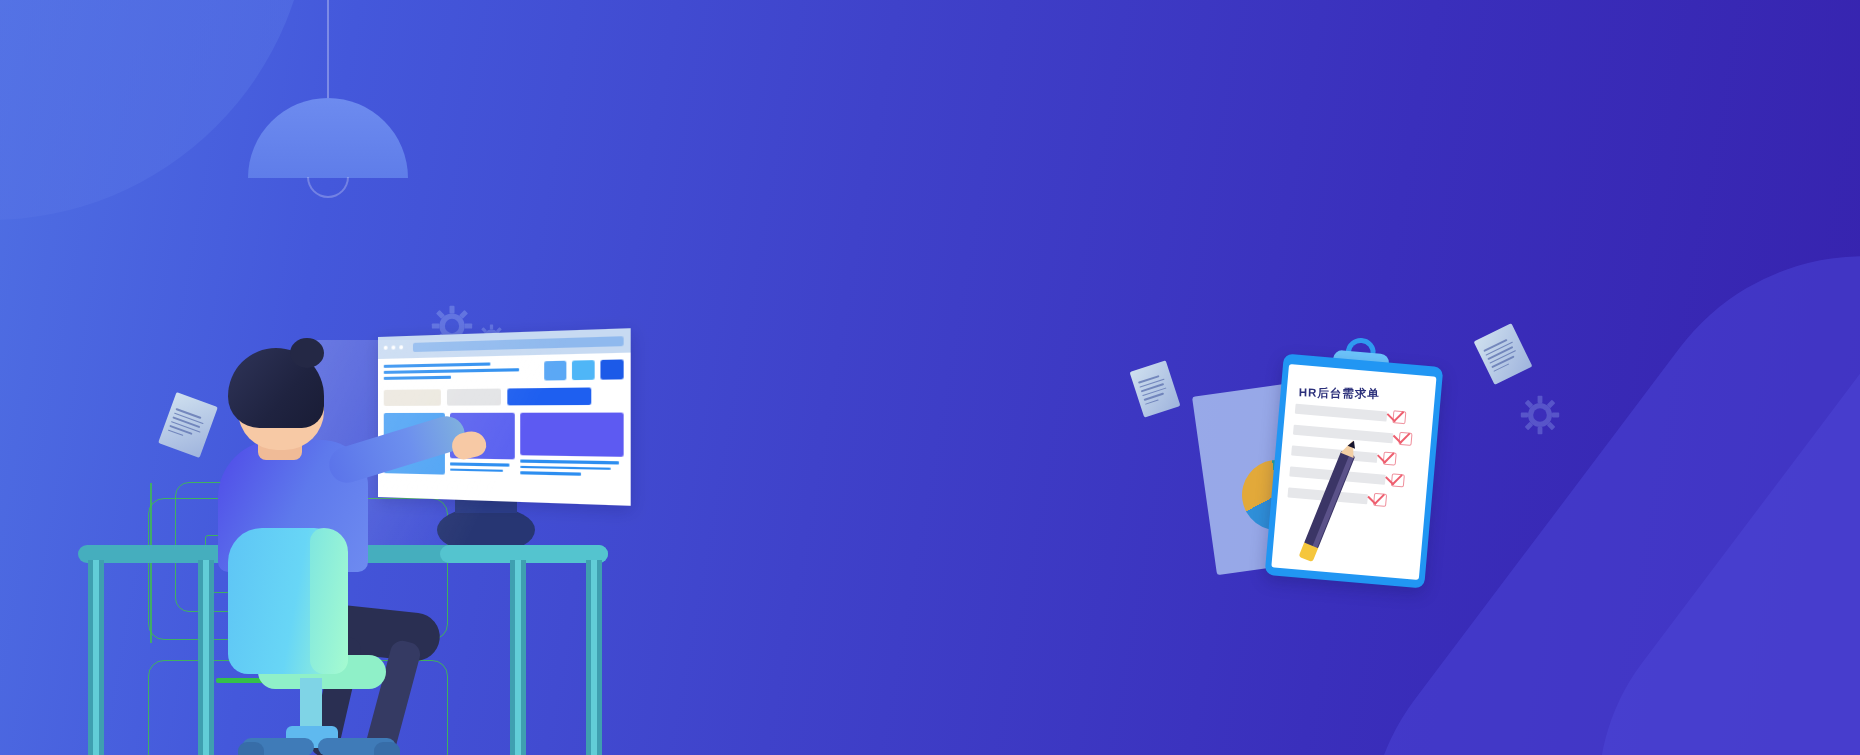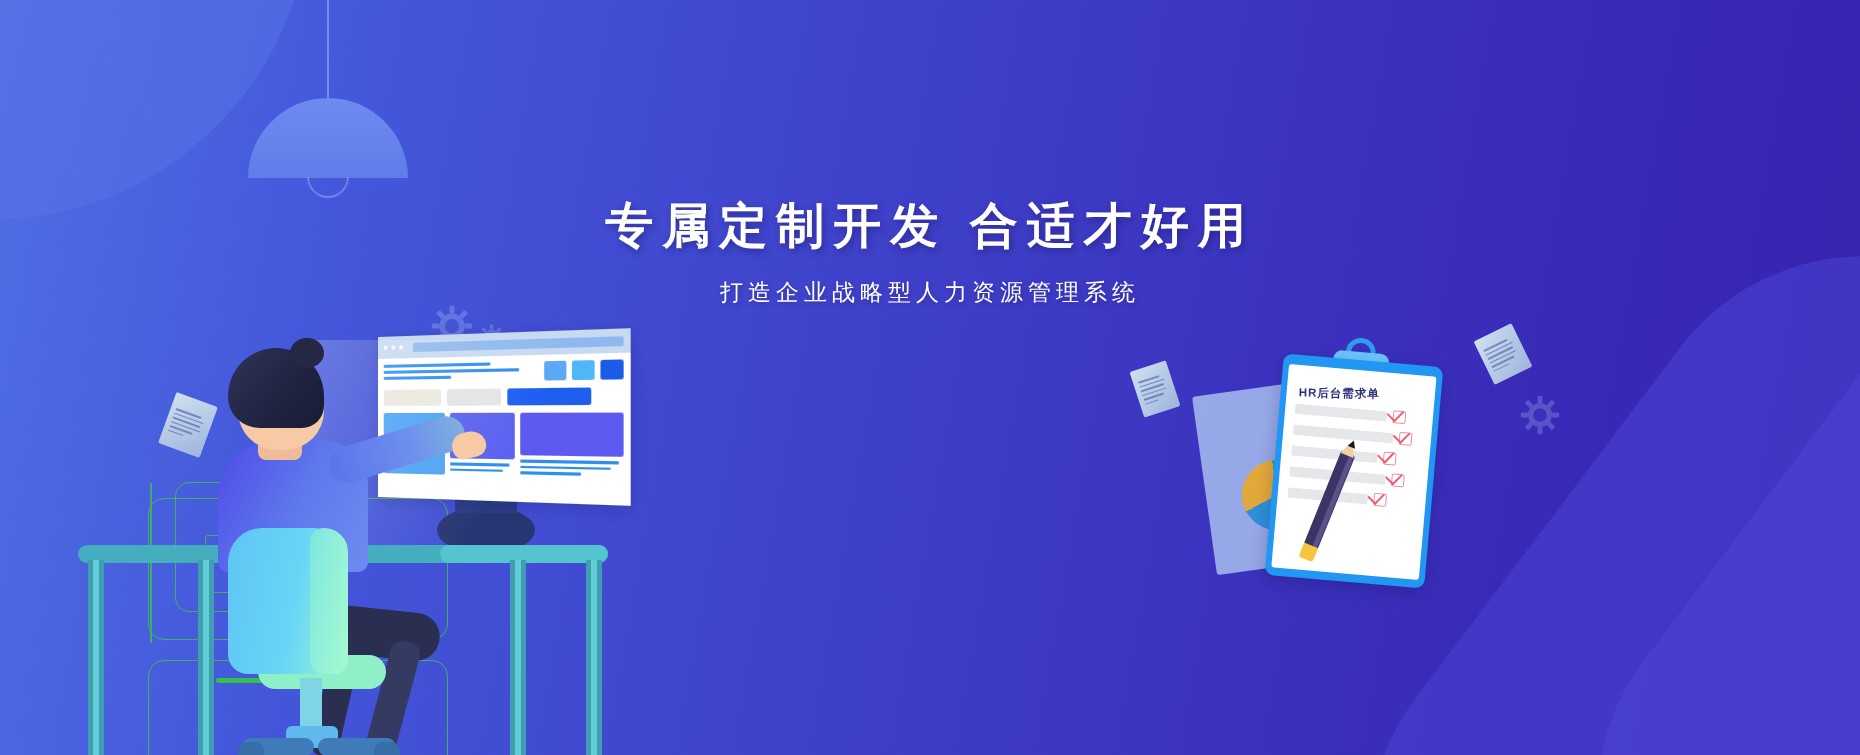--- a/index.html
+++ b/index.html
@@ -539,18 +539,14 @@
 
     <div class="pencil">
       <span class="shaft"></span>
         <span class="shaft-hl"></span>
       <span class="wood"></span>
         <span class="tip"></span>
         <span class="eraser"></span>
     </div>
   </div>
 
-  <div class="title-wrap">
-    <div class="title">专属定制开发  合适才好用</div>
-    <div class="subtitle">打造企业战略型人力资源管理系统</div>
-  </div>
 
 </div>
 
 </body></html>

